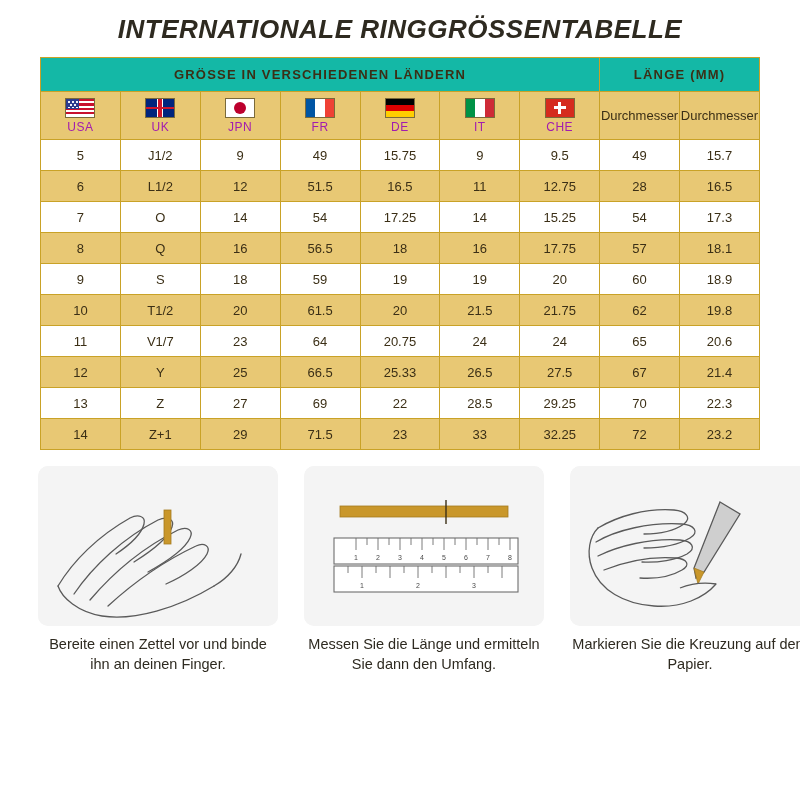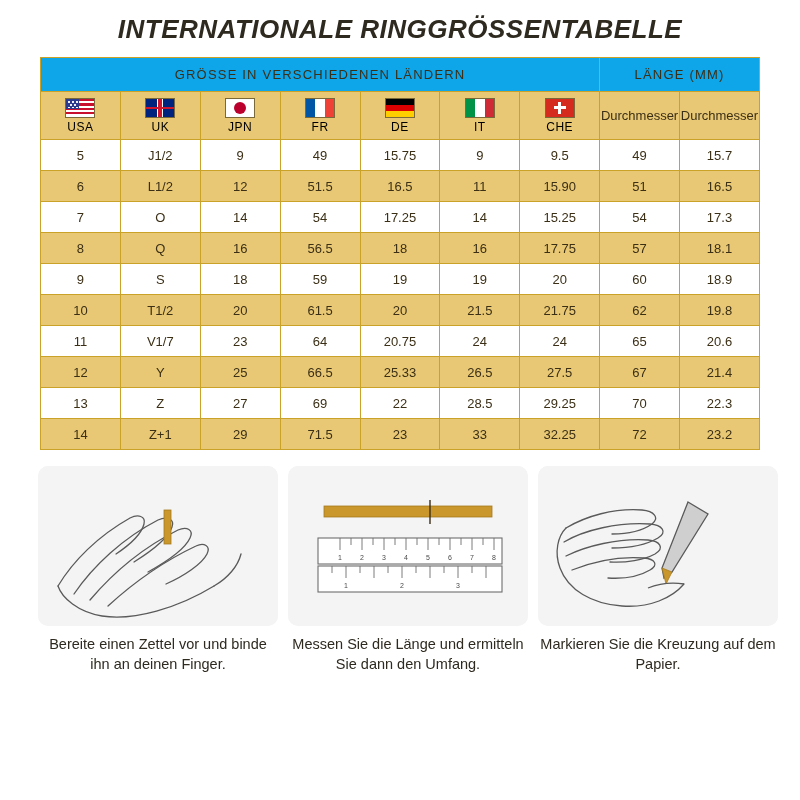--- a/index.html
+++ b/index.html
@@ -43,23 +43,23 @@
   }
   table.ring td, table.ring th {
     border: 1px solid #c9a227;
     text-align: center;
     vertical-align: middle;
     font-size: 13px;
     color: #3b2f16;
     padding: 0;
   }
   .hdr-group {
-    background: #0ea5e9;
+    background: #14b8a6;
     font-size: 17px;
-    font-weight: normal;
+    font-weight: bold;
     letter-spacing: 1.2px;
     height: 34px;
     color: #3b2f16;
   }
   .flagrow td {
     background: #e8c874;
     height: 48px;
     padding-top: 3px;
   }
   .flag-cell {
@@ -73,21 +73,21 @@
     width: 30px;
     height: 20px;
     border: 1px solid #7a6a3a;
     position: relative;
     overflow: hidden;
     display: block;
   }
   .cc-label {
     font-size: 12px;
     letter-spacing: 0.5px;
-    color: #000000;
+    color: #a21caf;
   }
   .len-sub {
     background: #e8c874;
     font-size: 11.5px;
     height: 48px;
   }
 
   
   .flag.us { background: #ffffff; }
   .flag.us .stripes {
@@ -148,21 +148,21 @@
     width: 3.5px; height: 12px; margin: -6px 0 0 -1.75px; background: #fff;
   }
 
   tbody tr td { height: 31px; }
   tbody tr.odd td { background: #ffffff; }
   tbody tr.even td { background: #e8c874; }
 
   
   .instructions {
     display: flex;
-    gap: 10px;
+    gap: 26px;
     padding: 16px 38px 0 38px;
     justify-content: space-between;
   }
   .step { width: 240px; }
   .step-img {
     width: 240px;
     height: 160px;
     background: #f4f4f4;
     border-radius: 10px;
     display: block;
@@ -251,22 +251,22 @@
           <td>49</td>
           <td>15.7</td>
         </tr>
         <tr class="even">
           <td>6</td>
           <td>L1/2</td>
           <td>12</td>
           <td>51.5</td>
           <td>16.5</td>
           <td>11</td>
-          <td>15.90</td>
-          <td>51</td>
+          <td>12.75</td>
+          <td>28</td>
           <td>16.5</td>
         </tr>
         <tr class="odd">
           <td>7</td>
           <td>O</td>
           <td>14</td>
           <td>54</td>
           <td>17.25</td>
           <td>14</td>
           <td>15.25</td>

